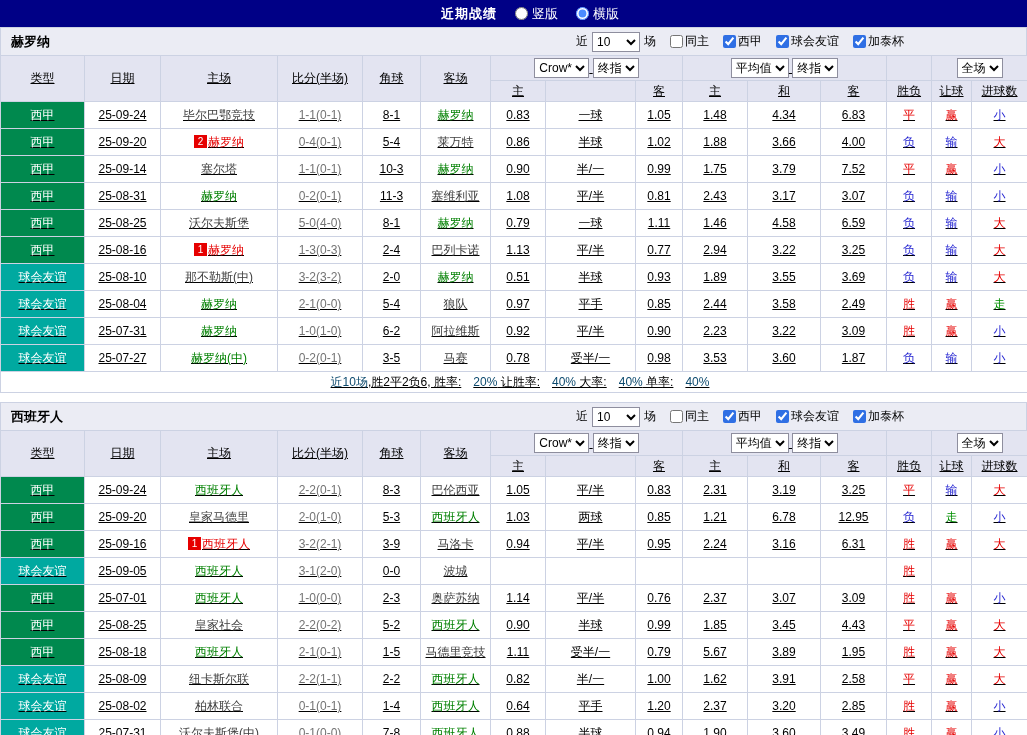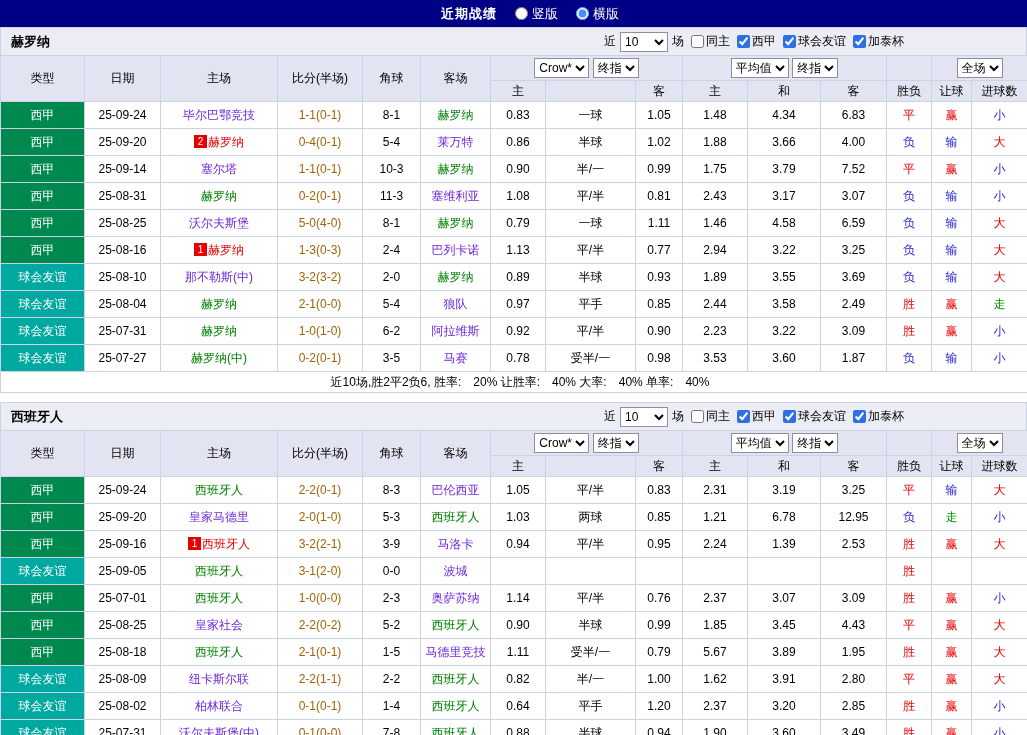--- a/index.html
+++ b/index.html
@@ -42,61 +42,61 @@
   .team-title{font-weight:bold;font-size:13px;}
   .filter{margin-left:auto;margin-right:112px;display:flex;align-items:center;gap:4px;}
   .sel{
     font-size:12px;
     font-family:inherit;
     height:20px;
     background:#fff;
     border:1px solid #8e8e9e;
   }
   .sel-count{width:48px;}
-  .cb{display:inline-flex;align-items:center;gap:2px;margin-left:3px;cursor:pointer;}
+  .cb{display:inline-flex;align-items:center;gap:2px;margin-left:10px;cursor:pointer;}
   .cb input{margin:0;accent-color:#2f6fe4;width:13px;height:13px;}
 
   
-  table{border-collapse:collapse;table-layout:fixed;width:1027px;}
+  table{border-collapse:collapse;table-layout:fixed;width:1027px;text-decoration:underline;}
   th,td{
     border:1px solid #ccd2e3;
     text-align:center;
     padding:0;
     white-space:nowrap;
     overflow:hidden;
     font-weight:normal;
     font-size:12px;
   }
   thead th{background:#e3e4f1;}
   .hrow1 th{height:24px;}
   .hrow2 th{height:20px;}
   tbody td{height:26px;background:#fff;}
   td.type-league{background:#00894e;color:#fff;}
   td.type-friendly{background:#00a9a0;color:#fff;}
-  td.score{color:#a16207;}
+  td.score{color:#737373;}
   .tname{text-decoration:none;cursor:pointer;}
   .t-green{color:#008000;}
   .t-red{color:#e60000;}
-  .t-black{color:#6d28d9;}
+  .t-black{color:#404040;}
   .badge{
     display:inline-block;
     background:#e60000;
     color:#fff;
     font-size:10px;
     line-height:13px;
     min-width:9px;
     padding:0 2px;
     margin-right:1px;
     vertical-align:1px;
   }
   .r-red{color:#e60000;}
   .r-blue{color:#1f1fd0;}
   .r-green{color:#009000;}
   tr.summary td{height:20px;}
-  .sum-red{color:#000000;margin-left:12px;}
+  .sum-red{color:#0c4a6e;margin-left:12px;}
   .sum-black{color:#000;}
 </style>
 </head>
 <body>
 
 <div class="topbar">
   <span class="title">近期战绩</span>
   <label class="radio-item">
     <input type="radio" name="layout" style="">
     <span>竖版</span>
@@ -279,21 +279,21 @@
             <td class="r-blue">输</td>
             <td class="r-red">大</td>
           </tr>
           <tr>
             <td class="type-friendly">球会友谊</td>
             <td>25-08-10</td>
             <td><a class="tname t-black">那不勒斯(中)</a></td>
             <td class="score">3-2(3-2)</td>
             <td>2-0</td>
             <td><a class="tname t-green">赫罗纳</a></td>
-            <td>0.89</td>
+            <td>0.51</td>
             <td>半球</td>
             <td>0.93</td>
             <td>1.89</td>
             <td>3.55</td>
             <td>3.69</td>
             <td class="r-blue">负</td>
             <td class="r-blue">输</td>
             <td class="r-red">大</td>
           </tr>
           <tr>
@@ -460,22 +460,22 @@
             <td class="type-league">西甲</td>
             <td>25-09-16</td>
             <td><span class="badge">1</span><a class="tname t-red">西班牙人</a></td>
             <td class="score">3-2(2-1)</td>
             <td>3-9</td>
             <td><a class="tname t-black">马洛卡</a></td>
             <td>0.94</td>
             <td>平/半</td>
             <td>0.95</td>
             <td>2.24</td>
-            <td>1.39</td>
-            <td>2.53</td>
+            <td>3.16</td>
+            <td>6.31</td>
             <td class="r-red">胜</td>
             <td class="r-red">赢</td>
             <td class="r-red">大</td>
           </tr>
           <tr>
             <td class="type-friendly">球会友谊</td>
             <td>25-09-05</td>
             <td><a class="tname t-green">西班牙人</a></td>
             <td class="score">3-1(2-0)</td>
             <td>0-0</td>
@@ -546,21 +546,21 @@
             <td>25-08-09</td>
             <td><a class="tname t-black">纽卡斯尔联</a></td>
             <td class="score">2-2(1-1)</td>
             <td>2-2</td>
             <td><a class="tname t-green">西班牙人</a></td>
             <td>0.82</td>
             <td>半/一</td>
             <td>1.00</td>
             <td>1.62</td>
             <td>3.91</td>
-            <td>2.80</td>
+            <td>2.58</td>
             <td class="r-red">平</td>
             <td class="r-red">赢</td>
             <td class="r-red">大</td>
           </tr>
           <tr>
             <td class="type-friendly">球会友谊</td>
             <td>25-08-02</td>
             <td><a class="tname t-black">柏林联合</a></td>
             <td class="score">0-1(0-1)</td>
             <td>1-4</td>

